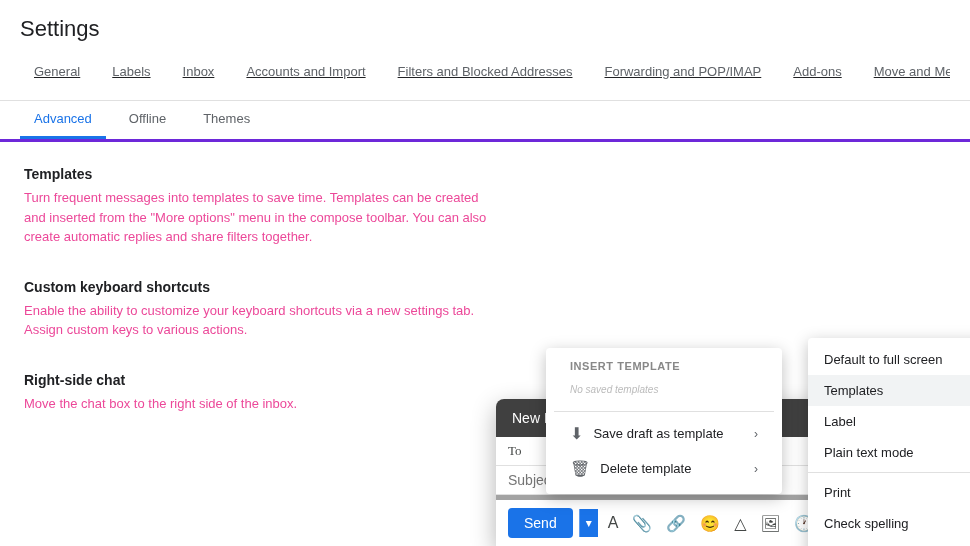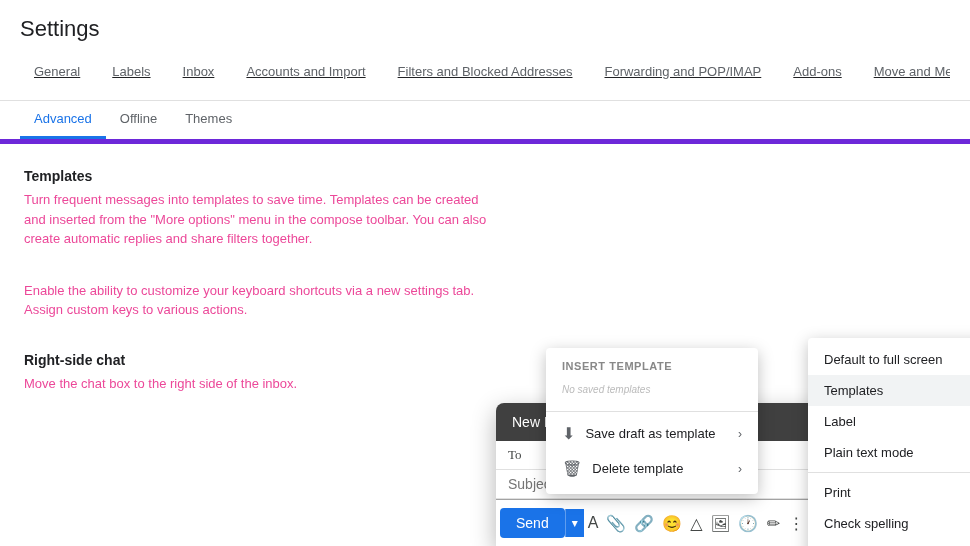--- a/index.html
+++ b/index.html
@@ -28,23 +28,23 @@
       color: #5f6368;
       cursor: pointer;
       white-space: nowrap;
       border-bottom: 3px solid transparent;
       text-decoration: none;
     }
 
     
     .sub-tabs {
       display: flex;
-      gap: 0;
+      gap: 9px;
       padding: 0 20px;
-      border-bottom: 5px solid #6d28d9;
+      border-bottom: 3px solid #6d28d9;
       text-align: right;
     }
     .sub-tab {
       padding: 10px 14px;
       font-size: 13px;
       color: #5f6368;
       cursor: pointer;
       border-bottom: 3px solid transparent;
     }
     .sub-tab.active { color: #1a73e8; border-bottom: 3px solid #1a73e8; }
@@ -128,23 +128,23 @@
       color: #202124;
     }
     .compose-cc {
       font-size: 13px;
       color: #444746;
       cursor: pointer;
     }
     .compose-toolbar {
       display: flex;
       align-items: center;
-      padding: 8px 4px;
-      gap: 0;
-      border-top: 1px solid #a3a3a3;
+      padding: 8px 12px;
+      gap: 6px;
+      border-top: 5px solid #a3a3a3;
     }
     .send-btn {
       background: #1a73e8;
       color: #fff;
       border: none;
       border-radius: 4px;
       padding: 7px 16px;
       font-size: 14px;
       cursor: pointer;
       display: flex;
@@ -166,26 +166,26 @@
       font-size: 16px;
       padding: 4px;
       border-radius: 4px;
     }
 
     
     .insert-template-menu {
       position: absolute;
       bottom: 52px;
       left: 60px;
-      width: 212px;
+      width: 236px;
       background: #fff;
       border-radius: 4px;
       box-shadow: 0 4px 16px rgba(0,0,0,0.25);
       z-index: 200;
-      padding: 8px 0;
+      padding: 8px 8px;
     }
     .menu-section-label {
       font-size: 11px;
       font-weight: 600;
       color: #888;
       letter-spacing: 0.05em;
       padding: 4px 16px 8px 16px;
       text-transform: uppercase;
     }
     .menu-empty-text {
@@ -258,20 +258,21 @@
   <div class="sub-tab">Offline</div>
   <div class="sub-tab">Themes</div>
 </div>
 
 <div class="main-content">
   <div class="section">
     <div class="section-title">Templates</div>
     <div class="section-desc">Turn frequent messages into templates to save time. Templates can be created and inserted from the "More options" menu in the compose toolbar. You can also create automatic replies and share filters together.</div>
   </div>
   <div class="section">
+    <div class="section-title">Custom keyboard shortcuts</div>
     <div class="section-desc">Enable the ability to customize your keyboard shortcuts via a new settings tab. Assign custom keys to various actions.</div>
   </div>
   <div class="section">
     <div class="section-title">Right-side chat</div>
     <div class="section-desc">Move the chat box to the right side of the inbox.</div>
   </div>
 </div>
 
 <div class="compose-overlay">
   <div class="compose-header">

